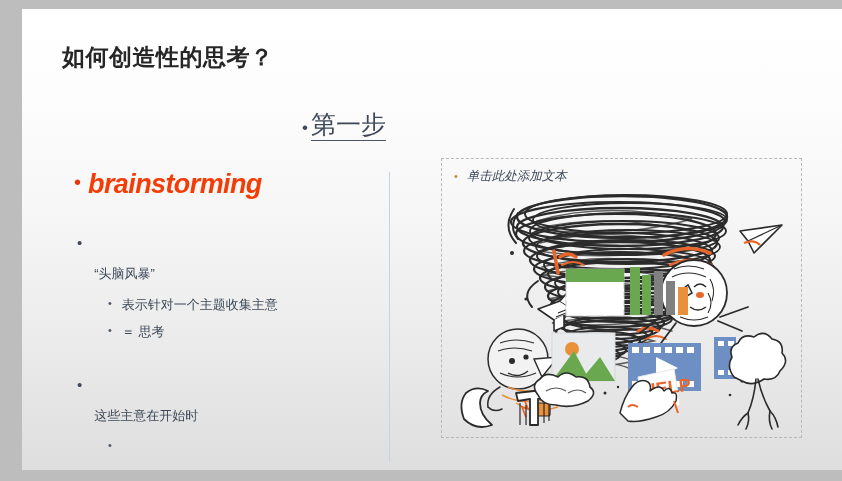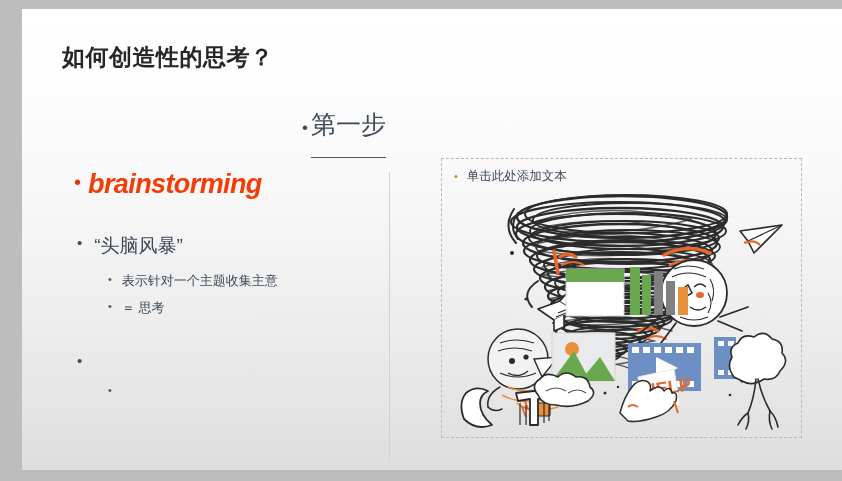--- a/index.html
+++ b/index.html
@@ -51,21 +51,21 @@
   #subtitle-row .bullet {
     color: #3c4858;
     font-size: 17px;
     margin-right: 3px;
     line-height: 1;
   }
   #subtitle-row .u {
     font-size: 25px;
     color: #3c4858;
     border-bottom: 1.3px solid #4a5566;
-    padding-bottom: 17px;
+    padding-bottom: 0;
     line-height: 1.25;
   }
   #subtitle-row .gap { display: inline-block; width: 18px; }
 
   
   #divider {
     position: absolute;
     left: 367px;
     top: 163px;
     width: 1px;
@@ -110,23 +110,24 @@
     padding-left: 27px;
     margin-bottom: 12px;
   }
   .lvl1 .bullet {
     color: #3f4b5c;
     font-size: 15px;
     line-height: 1.25;
     margin-right: 12px;
   }
   .lvl1 .txt {
-    font-size: 19px;
+    font-size: 13px;
     color: #3c4858;
     line-height: 1.3;
+    margin-top: 32px;
   }
 
   .lvl2 {
     display: flex;
     align-items: flex-start;
     padding-left: 58px;
     margin-bottom: 8px;
   }
   .lvl2 .bullet {
     color: #4a5566;
@@ -159,20 +160,21 @@
   #ph-text-row .bullet {
     color: #c8862a;
     font-size: 11px;
     margin-right: 9px;
     line-height: 1.5;
   }
   #ph-text-row .txt {
     font-size: 12.5px;
     color: #3c4858;
     line-height: 1.4;
+    font-style: italic;
   }
 
   
   #illustration {
     position: absolute;
     left: 0;
     top: 22px;
     width: 359px;
     height: 256px;
   }
@@ -212,20 +214,21 @@
 
     <div class="lvl2">
       <span class="bullet">•</span>
       <span class="txt">＝ 思考</span>
     </div>
 
     <div class="spacer-block"></div>
 
     <div class="lvl1">
       <span class="bullet">•</span>
+      <span class="txt">这些主意在开始时</span>
     </div>
 
     <div class="lvl2">
       <span class="bullet">•</span>
     </div>
 
   </div>
 
   <div id="content-placeholder">
 

